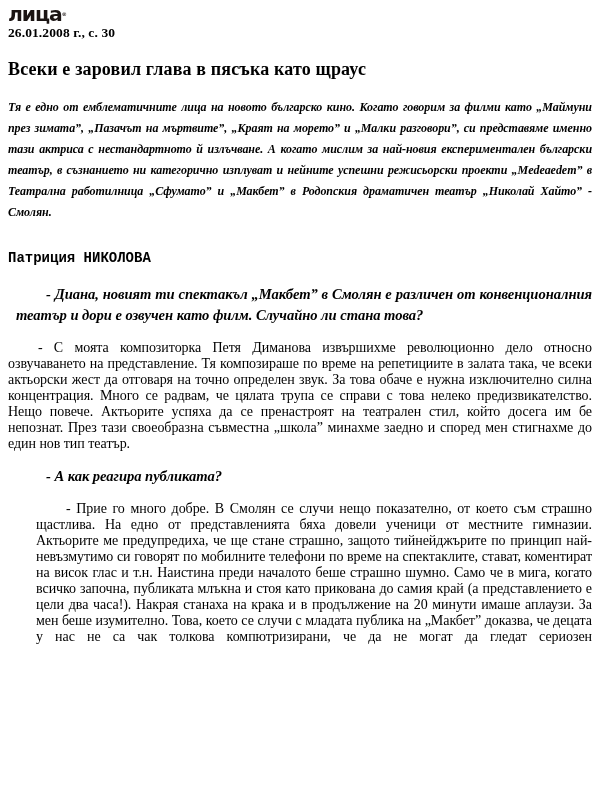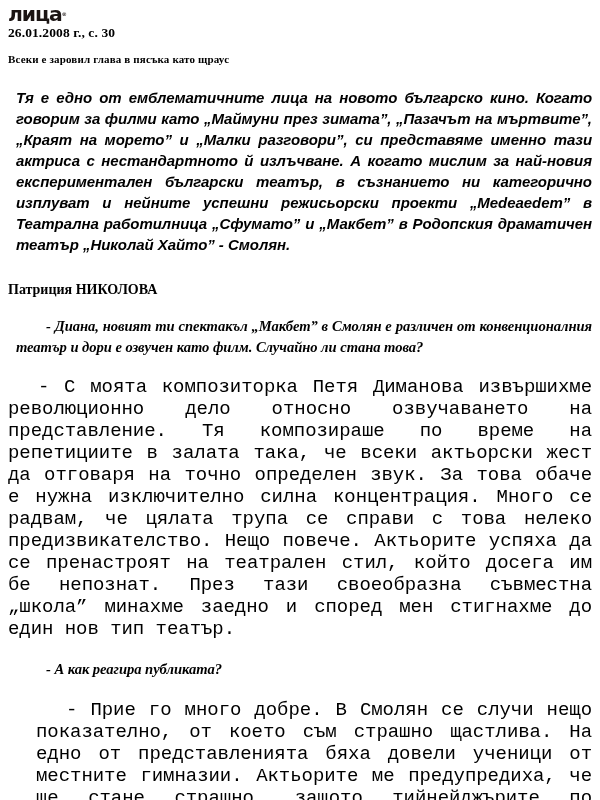--- a/index.html
+++ b/index.html
@@ -60,43 +60,42 @@
     font-size: 13.5px;
     line-height: 16px;
     margin-top: 1px;
     letter-spacing: 0.1px;
   }
 
   
   .headline {
     font-family: "Liberation Serif", serif;
     font-weight: 700;
-    font-size: 11px;
+    font-size: 18px;
     line-height: 20px;
-    margin-top: 8px;
+    margin-top: 18px;
     letter-spacing: 0.15px;
   }
 
   
   .intro {
-    font-family: Liberation Sans, sans-serif;
+    font-family: Liberation Serif, serif;
     font-weight: 700;
     font-style: italic;
-    font-size: 15px;
+    font-size: 12px;
     line-height: 21px;
     text-align: justify;
     text-align-last: left;
     margin-top: 18px;
     letter-spacing: -0.05px;
-    margin-left: 8px;
   }
 
   
   .byline {
-    font-family: Liberation Serif, serif;
+    font-family: Liberation Mono, monospace;
     font-weight: 700;
     font-size: 14px;
     line-height: 18px;
     margin-top: 26px;
   }
 
   
   .qa-block {
     margin-top: 17px;
   }
@@ -106,25 +105,25 @@
     font-style: italic;
     font-size: 14.6px;
     line-height: 20.6px;
     text-align: justify;
     text-align-last: left;
     text-indent: 30px;
     letter-spacing: -0.05px;
     margin-left: 8px;
   }
   .answer {
-    font-family: Liberation Mono, monospace;
+    font-family: Liberation Serif, serif;
     font-weight: 400;
     font-style: normal;
-    font-size: 19px;
-    line-height: 22px;
+    font-size: 14px;
+    line-height: 16px;
     text-align: justify;
     text-align-last: left;
     text-indent: 30px;
     letter-spacing: -0.05px;
   }
   .answer.flow-cut {
     text-align-last: justify;
     margin-left: 28px;
   }
   .q-next { margin-top: 0; }

